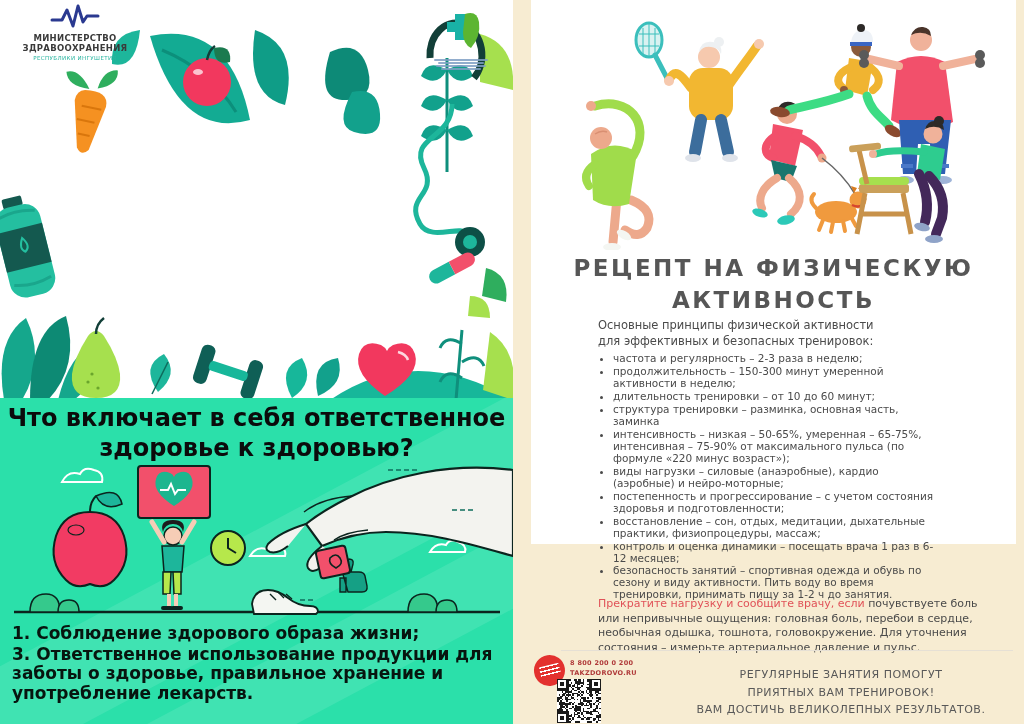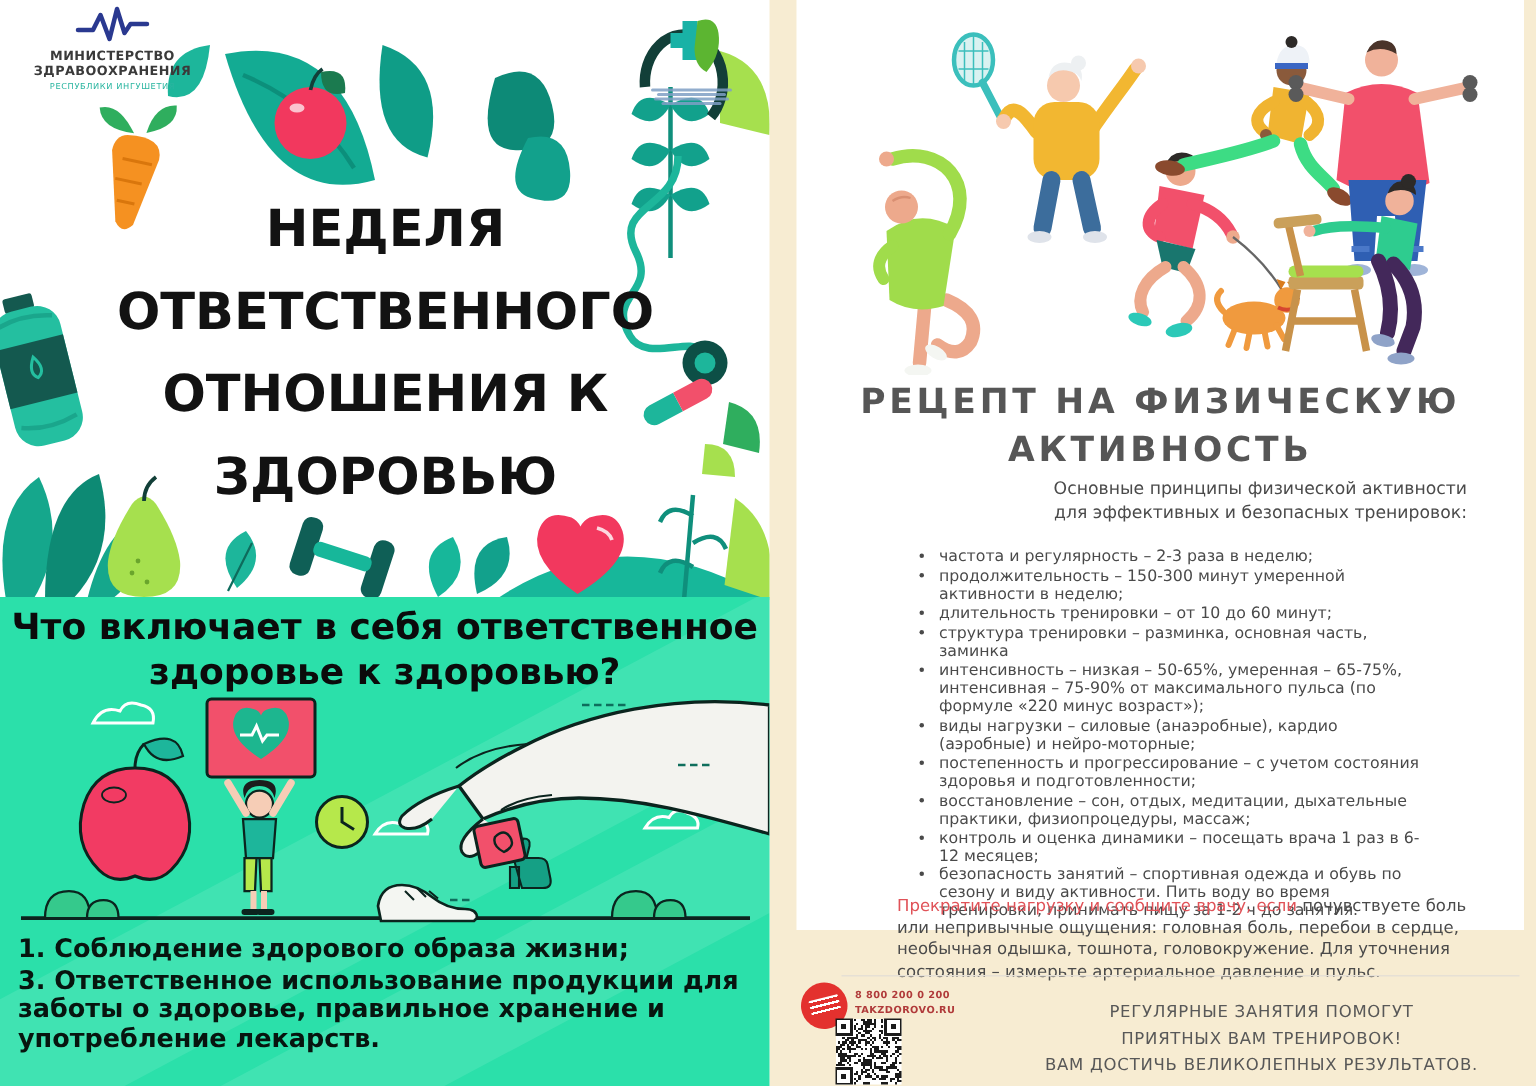--- a/index.html
+++ b/index.html
@@ -28,34 +28,34 @@
     font-size:24px;font-weight:bold;color:#0b0b0b;text-align:center;line-height:1.25;
   }
   .scene-svg{position:absolute;left:0;top:62px;z-index:1;}
   .left-list{
     position:absolute;left:12px;top:226px;width:494px;z-index:2;
     font-size:17px;font-weight:bold;color:#07150f;line-height:1.16;
     list-style:none;margin:0;padding:0;
   }
   .left-list li{margin:0 0 1px 0;}
   
-  .poster-right{position:absolute;left:531px;top:0;width:485px;height:620px;background:#ffffff;}
+  .poster-right{position:absolute;left:531px;top:0;width:485px;height:544px;background:#ffffff;}
   .people-svg{position:absolute;left:0;top:2px;}
   .right-title{
     position:absolute;left:0;top:252px;width:100%;
     font-size:23px;font-weight:bold;color:#565656;text-align:center;
     letter-spacing:2.5px;line-height:1.4;white-space:pre-line;
   }
   .right-intro{
     position:absolute;left:67px;top:317px;width:380px;
-    font-size:11.5px;color:#4a4a4a;line-height:1.42;white-space:pre-line;text-align:right;
+    font-size:11.5px;color:#4a4a4a;line-height:1.42;white-space:pre-line;
   }
   .principles{
     position:absolute;left:67px;top:353px;width:322px;
-    margin:13px;padding:0 0 0 15px;
+    margin:0;padding:0 0 0 15px;
     font-size:10.5px;color:#4a4a4a;line-height:1.14;
   }
   .principles li{margin:0 0 1px 0;}
   .warning{
     position:absolute;left:67px;top:597px;width:395px;
     font-size:11px;color:#4a4a4a;line-height:1.33;
   }
   .warning .red{color:#e05258;}
   .divider{position:absolute;left:30px;top:650px;width:452px;height:1px;background:#e6e0d5;}
   .tz-logo{position:absolute;left:3px;top:655px;width:31px;height:31px;border-radius:50%;background:#e3312e;
@@ -182,21 +182,20 @@
       <path d="M26 4 q12 -4 14 8 q2 14 -8 26 q-8 -4 -8 -16 Z" fill="#5cb531"></path>
     </svg>
     <div class="tiny-lines">
       <i style="width:54px"></i>
         <i style="width:46px"></i>
         <i style="width:50px"></i>
         <i style="width:40px"></i>
     </div>
   </div>
 
-  <div class="left-title">НЕДЕЛЯ ОТВЕТСТВЕННОГО ОТНОШЕНИЯ К ЗДОРОВЬЮ</div>
 
   <div class="teal-section">
     <div class="teal-streak" style="left:-60px;top:120px;width:700px;height:90px;"></div>
     <div class="teal-streak" style="left:-100px;top:260px;width:760px;height:70px;"></div>
 
     <div class="left-heading">Что включает в себя ответственное здоровье к здоровью?</div>
 
     <svg class="scene-svg" width="513" height="162" viewBox="0 0 513 162">
 
       <path d="M14 152 H500" stroke="#0b241e" stroke-width="2.5"></path>

